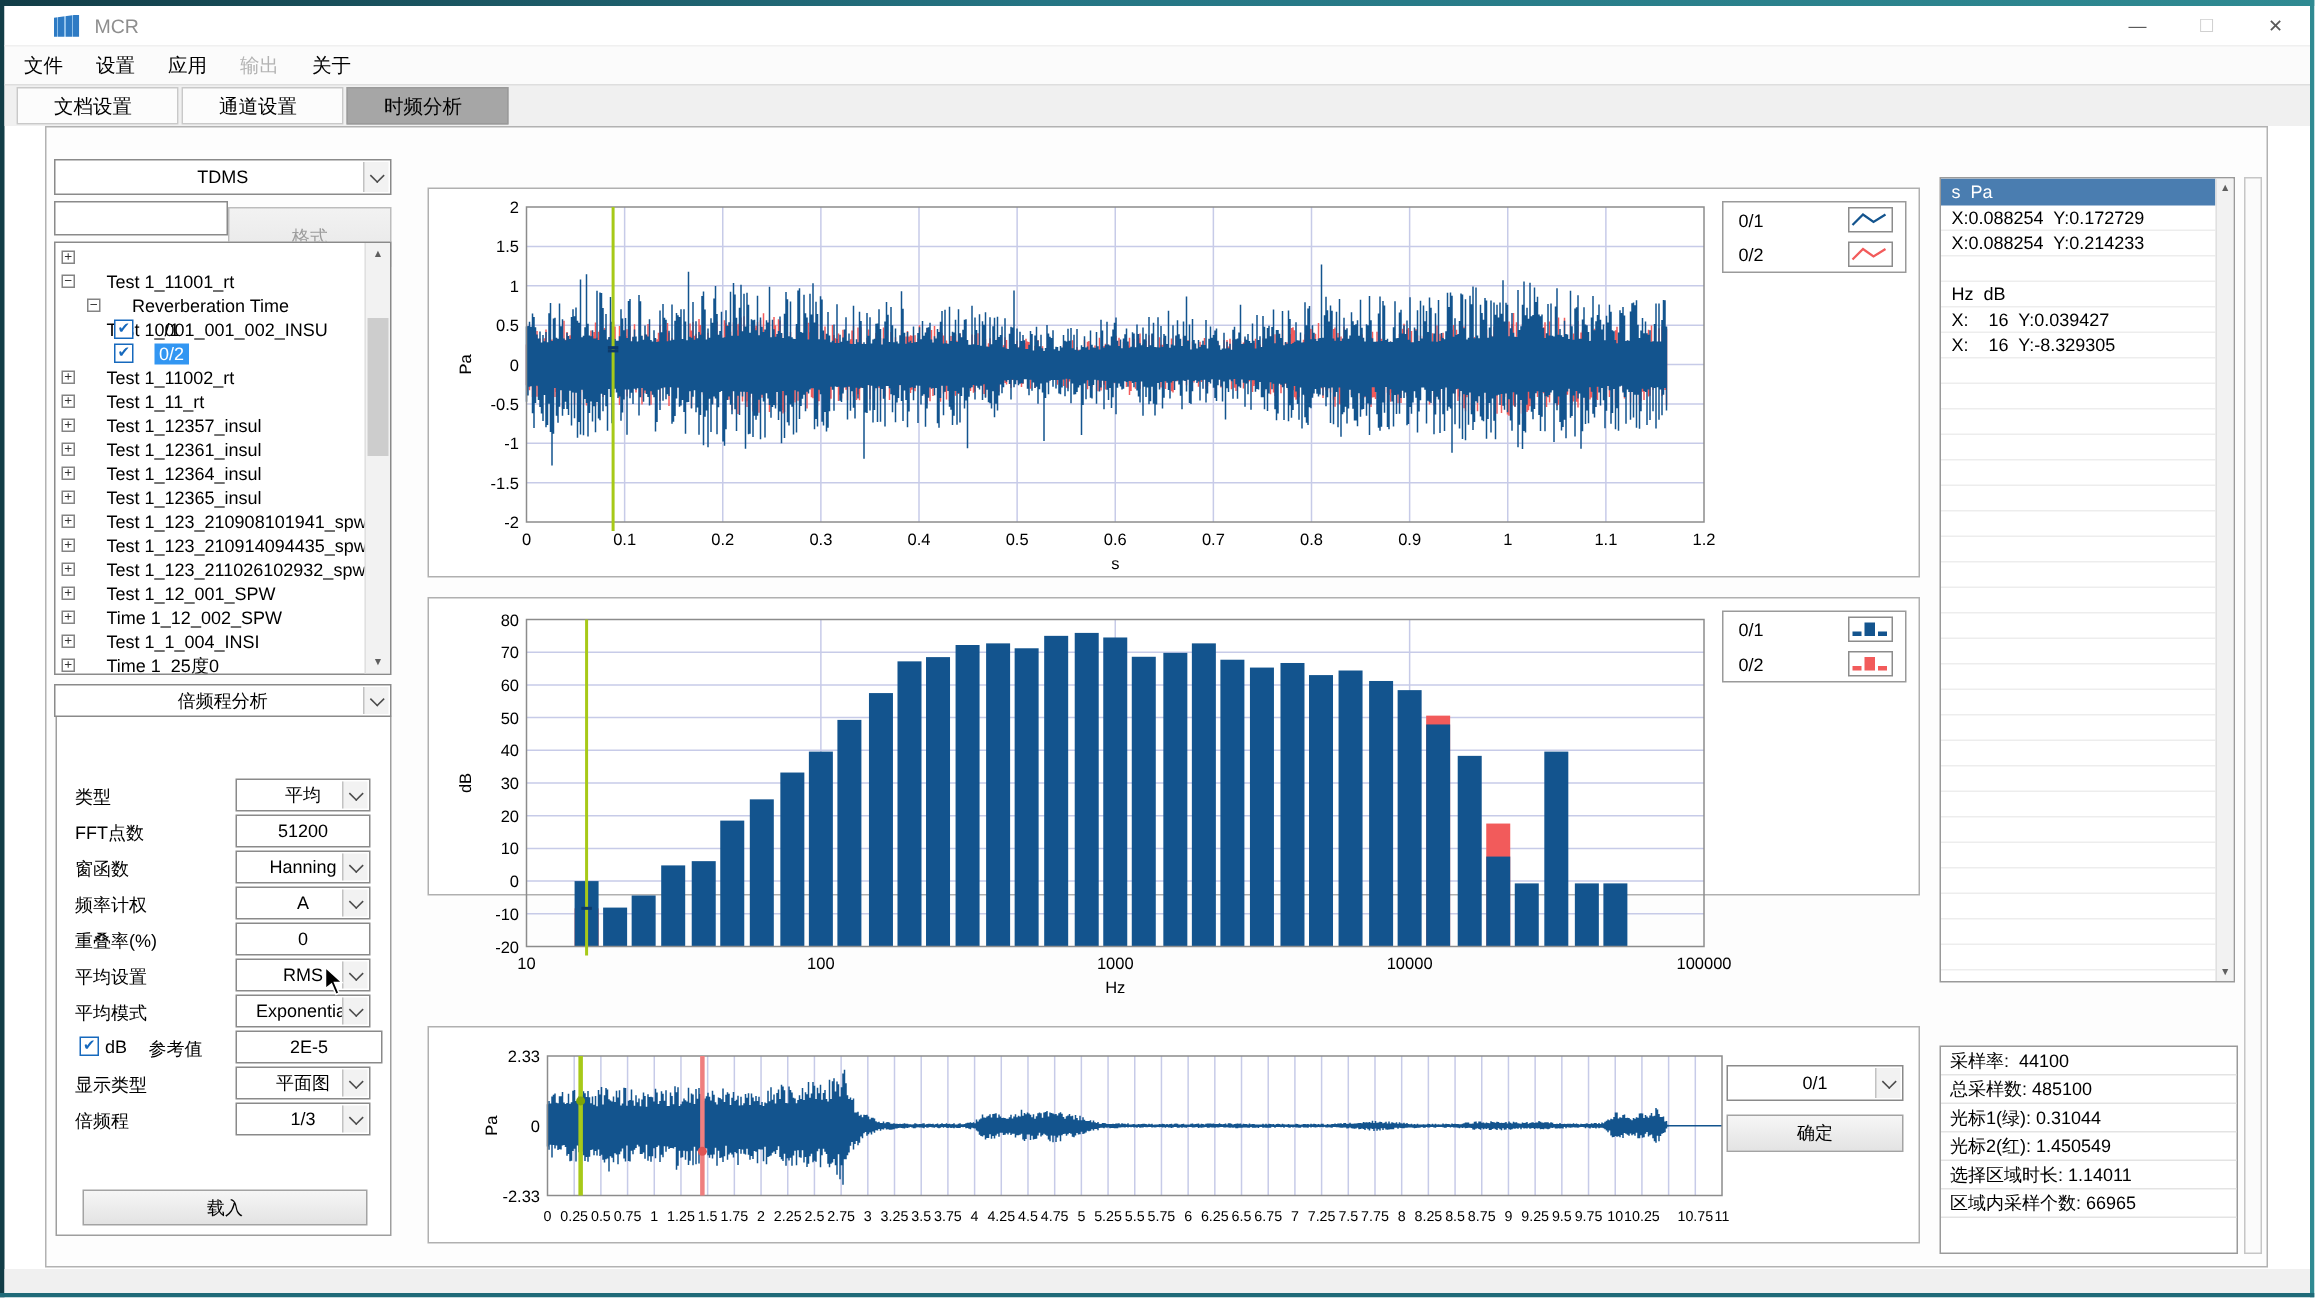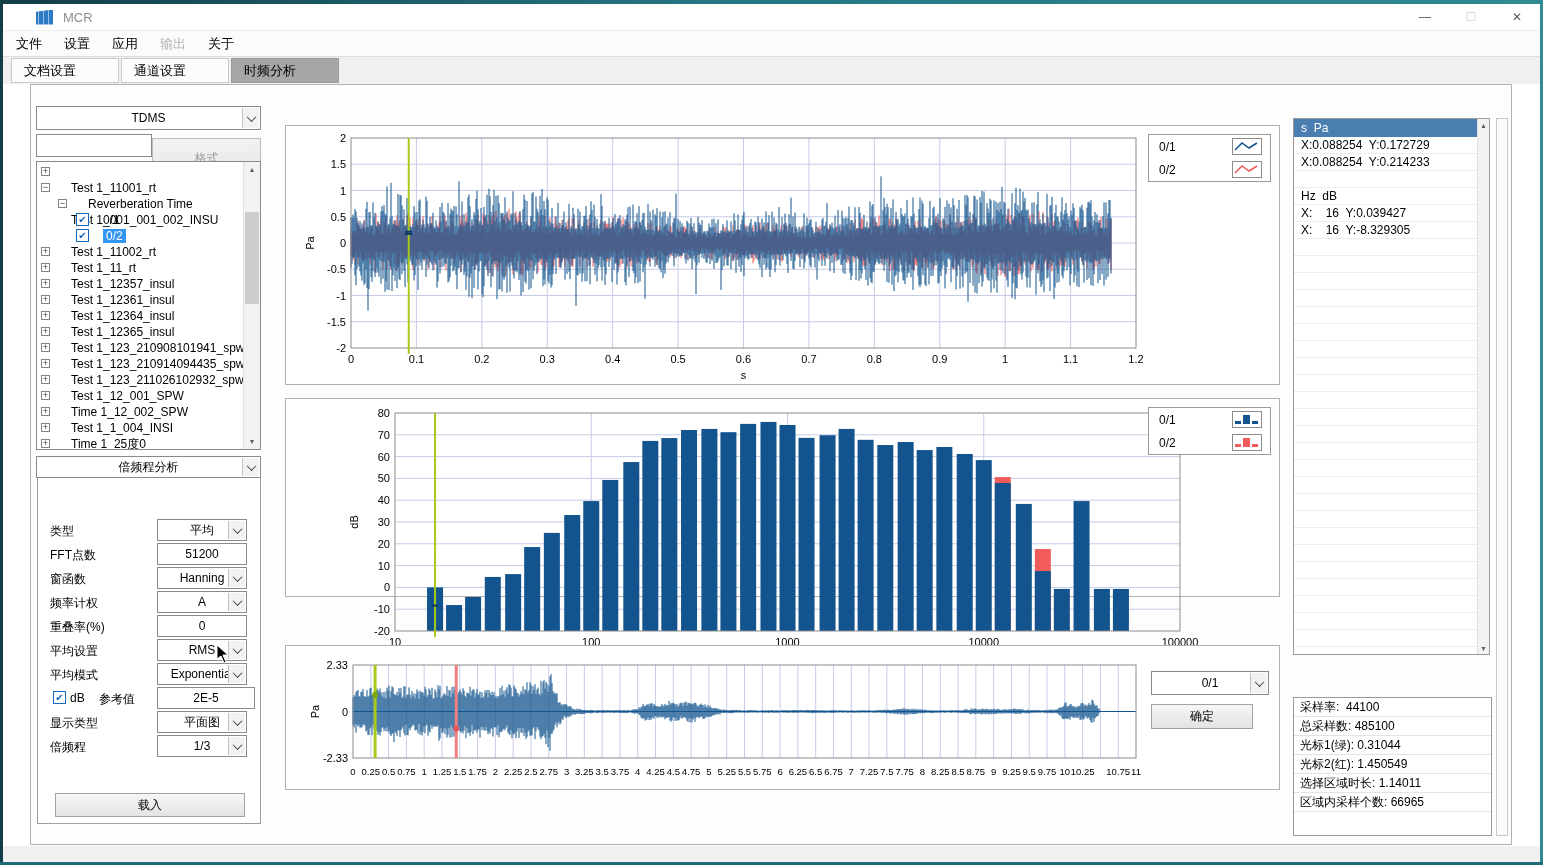--- a/index.html
+++ b/index.html
@@ -20,21 +20,21 @@
   .app-title{margin-left:10px;color:#8e8e8e;font-size:13px;}
   .win-controls{margin-left:auto;display:flex;}
   .win-btn{width:46px;height:26px;display:flex;align-items:center;justify-content:center;color:#5a5a5a;font-size:12px;}
   .win-btn.max{color:#d0d0d0;}
 
   .menubar{position:absolute;left:3px;top:30px;right:3px;height:26px;background:#fbfbfb;display:flex;align-items:center;padding-left:2px;border-top:1px solid #f0f0f0;}
   .menu-item{padding:0 11px;font-size:13px;cursor:default;}
   .menu-item.disabled{color:#b3b3b3;}
 
   .tabbar{position:absolute;left:3px;top:56px;right:3px;height:28px;background:#f0f0f0;border-top:1px solid #dedede;display:flex;align-items:flex-start;padding:1px 0 0 8px;}
-  .tab{height:25px;line-height:23px;min-width:108px;padding:0 12px;background:#fcfcfc;border:1px solid #c9c9c9;margin-right:2px;font-size:13px;}
+  .tab{height:25px;line-height:23px;min-width:108px;padding:0 24px;background:#fcfcfc;border:1px solid #c9c9c9;margin-right:2px;font-size:13px;}
   .tab.active{background:#a6a6a6;border-color:#9a9a9a;}
 
   .content-frame{position:absolute;left:30px;top:84px;width:1482px;height:761px;border:1px solid #b2b2b2;background:#fdfdfd;}
   .bottomstrip{position:absolute;left:3px;top:846px;right:3px;height:16px;background:#f0f0f0;}
 
   
   .select{position:absolute;border:1px solid #8a8a8a;background:#fff;display:flex;align-items:center;justify-content:center;font-size:12px;}
   .select .arrowbox{position:absolute;right:1px;top:1px;bottom:1px;width:17px;background:#f2f2f2;border-left:1px solid #c2c2c2;display:flex;align-items:center;justify-content:center;}
   .chev{width:7px;height:7px;border-right:1.6px solid #4a4a4a;border-bottom:1.6px solid #4a4a4a;transform:rotate(45deg) translate(-1px,-1px);}
   .inputbox{position:absolute;border:1px solid #8a8a8a;background:#fff;text-align:center;font-size:12px;font-family:inherit;}
@@ -329,21 +329,21 @@
           </svg></span>
       </div>
       <div class="lgrow">
         <span class="lglab">0/2</span>
         <span class="lgicon"><svg width="28" height="15">
             <polyline points="2,11 9,4 16,9 24,4" fill="none" stroke="#f25b5b" stroke-width="1.5"></polyline>
           </svg></span>
       </div>
     </div>
 </div>
-<div class="panel" id="panel-oct" style="top:398px;height:199px;padding-left:44px;">
+<div class="panel" id="panel-oct" style="top:398px;height:199px;">
   <div id="chart-oct"><svg width="995" height="272">
         <line x1="65" y1="35.8" x2="850" y2="35.8" stroke="#c7cbe8"></line>
         <line x1="65" y1="57.6" x2="850" y2="57.6" stroke="#c7cbe8"></line>
         <line x1="65" y1="79.39999999999999" x2="850" y2="79.39999999999999" stroke="#c7cbe8"></line>
         <line x1="65" y1="101.2" x2="850" y2="101.2" stroke="#c7cbe8"></line>
         <line x1="65" y1="123" x2="850" y2="123" stroke="#c7cbe8"></line>
         <line x1="65" y1="144.79999999999998" x2="850" y2="144.79999999999998" stroke="#c7cbe8"></line>
         <line x1="65" y1="166.6" x2="850" y2="166.6" stroke="#c7cbe8"></line>
         <line x1="65" y1="188.4" x2="850" y2="188.4" stroke="#c7cbe8"></line>
         <line x1="65" y1="210.20000000000002" x2="850" y2="210.20000000000002" stroke="#c7cbe8"></line>
@@ -423,21 +423,21 @@
       <div class="lgrow">
         <span class="lglab">0/2</span>
         <span class="lgicon"><svg width="28" height="15">
             <rect x="2" y="9" width="6" height="3" fill="#f25b5b"></rect>
             <rect x="10" y="3" width="7" height="9" fill="#f25b5b"></rect>
             <rect x="19" y="9" width="6" height="3" fill="#f25b5b"></rect>
           </svg></span>
       </div>
     </div>
 </div>
-<div class="panel" id="panel-full" style="top:645px;height:145px;">
+<div class="panel" id="panel-full" style="top:684px;height:145px;padding-left:12px;">
   <div id="chart-full"><svg width="995" height="145">
         <line x1="84.79545454545455" y1="19" x2="84.79545454545455" y2="112" stroke="#c7cbe8"></line>
         <line x1="102.5909090909091" y1="19" x2="102.5909090909091" y2="112" stroke="#c7cbe8"></line>
         <line x1="120.38636363636363" y1="19" x2="120.38636363636363" y2="112" stroke="#c7cbe8"></line>
         <line x1="138.1818181818182" y1="19" x2="138.1818181818182" y2="112" stroke="#c7cbe8"></line>
         <line x1="155.97727272727272" y1="19" x2="155.97727272727272" y2="112" stroke="#c7cbe8"></line>
         <line x1="173.77272727272725" y1="19" x2="173.77272727272725" y2="112" stroke="#c7cbe8"></line>
         <line x1="191.5681818181818" y1="19" x2="191.5681818181818" y2="112" stroke="#c7cbe8"></line>
         <line x1="209.36363636363637" y1="19" x2="209.36363636363637" y2="112" stroke="#c7cbe8"></line>
         <line x1="227.1590909090909" y1="19" x2="227.1590909090909" y2="112" stroke="#c7cbe8"></line>
@@ -530,21 +530,21 @@
         <text x="832.2045454545455" y="129" font-size="9.5" fill="#000" text-anchor="middle">10.75</text>
         <text x="850" y="129" font-size="9.5" fill="#000" text-anchor="middle">11</text>
         <text x="33" y="65.5" font-size="11" fill="#000" text-anchor="middle" transform="rotate(-90 33 65.5)">Pa</text>
       </svg></div>
   <div class="select" style="left:865px;top:25px;width:118px;height:24px;">
     <span>0/1</span>
     <span class="arrowbox">
         <span class="chev"></span>
       </span>
   </div>
-  <div class="btn" style="left:865px;top:58px;width:102px;height:25px;">确定</div>
+  <div class="btn" style="left:865px;top:58px;width:118px;height:25px;">确定</div>
 </div>
 
 <div class="readout">
   <div class="ro-head">s  Pa</div>
   <div id="roRows">
       <div class="ro-row">X:0.088254  Y:0.172729</div>
       <div class="ro-row">X:0.088254  Y:0.214233</div>
       <div class="ro-row"></div>
       <div class="ro-row">Hz  dB</div>
       <div class="ro-row">X:    16  Y:0.039427</div>

